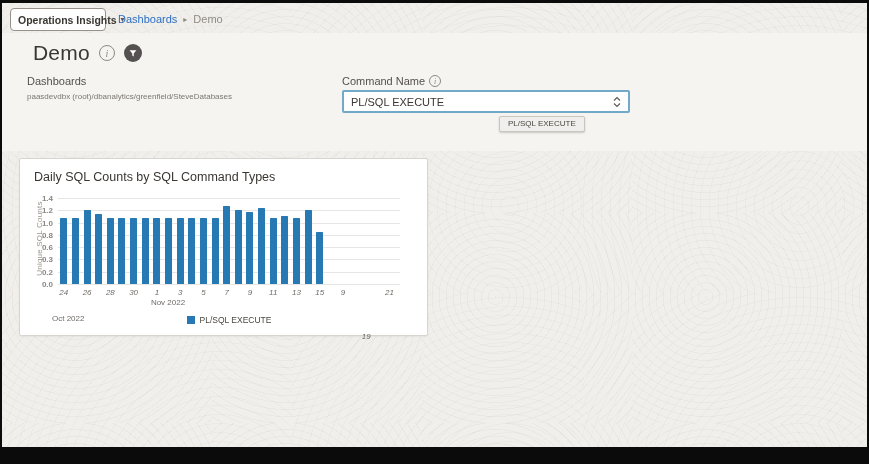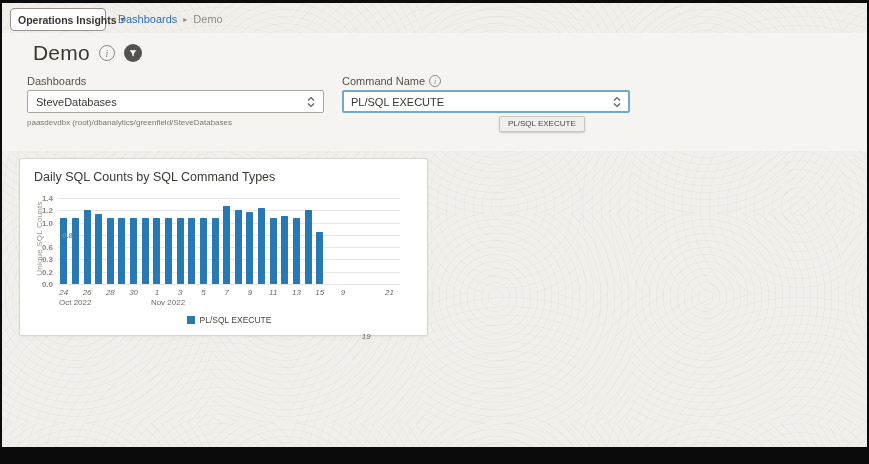--- a/index.html
+++ b/index.html
@@ -117,31 +117,20 @@
       <span class="icon-info">i</span>
       <span class="icon-filter">
         <svg width="10" height="10" viewBox="0 0 16 16">
             <path d="M2.5 3.5h11L9.2 8.6v4.9L6.8 11.8V8.6z" fill="#ffffff"></path>
           </svg>
       </span>
     </div>
 
     <div class="field-group compartment">
       <div class="field-label">Dashboards</div>
-      <div class="select-box">
-        <span class="select-value">SteveDatabases</span>
-        <span class="select-chevrons">
-          <svg width="8" height="6" viewBox="0 0 8 6">
-              <path d="M1 4.5 L4 1.5 L7 4.5" fill="none" stroke="#5f5b55" stroke-width="1.2"></path>
-            </svg>
-          <svg width="8" height="6" viewBox="0 0 8 6">
-              <path d="M1 1.5 L4 4.5 L7 1.5" fill="none" stroke="#5f5b55" stroke-width="1.2"></path>
-            </svg>
-        </span>
-      </div>
       <div class="helper-text">paasdevdbx (root)/dbanalytics/greenfield/SteveDatabases</div>
     </div>
 
     <div class="field-group command">
       <div class="field-label">
         <span>Command Name</span>
         <span class="icon-info small">i</span>
       </div>
       <div class="select-box focused">
         <span class="select-value">PL/SQL EXECUTE</span>
@@ -191,21 +180,21 @@
         <div class="bar" style="left: 211.704px; height: 65.7286px; background: rgb(38, 121, 178);"></div>
         <div class="bar" style="left: 223.337px; height: 68.1857px; background: rgb(38, 121, 178);"></div>
         <div class="bar" style="left: 234.969px; height: 65.7286px; background: rgb(38, 121, 178);"></div>
         <div class="bar" style="left: 246.602px; height: 73.7143px; background: rgb(38, 121, 178);"></div>
         <div class="bar" style="left: 258.235px; height: 51.6px; background: rgb(38, 121, 178);"></div>
       </div>
     <div id="yticks">
         <div class="y-tick" style="top: 35px;">1.4</div>
         <div class="y-tick" style="top: 47.2857px;">1.2</div>
         <div class="y-tick" style="top: 59.5714px;">1.0</div>
-        <div class="y-tick" style="top: 71.8571px; margin-left: 20px;">0.8</div>
+        <div class="y-tick" style="top: 71.8571px;">0.8</div>
         <div class="y-tick" style="top: 84.1429px;">0.6</div>
         <div class="y-tick" style="top: 96.4286px;">0.3</div>
         <div class="y-tick" style="top: 108.714px;">0.2</div>
         <div class="y-tick" style="top: 121px;">0.0</div>
       </div>
     <div id="xticks">
         <div class="x-tick" style="left: 32.8163px;">24</div>
         <div class="x-tick" style="left: 56.0816px;">26</div>
         <div class="x-tick" style="left: 79.3469px;">28</div>
         <div class="x-tick" style="left: 102.612px;">30</div>
@@ -213,21 +202,21 @@
         <div class="x-tick" style="left: 149.143px;">3</div>
         <div class="x-tick" style="left: 172.408px;">5</div>
         <div class="x-tick" style="left: 195.673px;">7</div>
         <div class="x-tick" style="left: 218.939px;">9</div>
         <div class="x-tick" style="left: 242.204px;">11</div>
         <div class="x-tick" style="left: 265.469px;">13</div>
         <div class="x-tick" style="left: 288.735px;">15</div>
         <div class="x-tick" style="left: 312px;">9</div>
         <div class="x-tick" style="left: 335.265px; margin-top: 44px;">19</div>
         <div class="x-tick" style="left: 358.531px;">21</div>
-        <div class="month-label" style="left: 39px;">Oct 2022</div>
+        <div class="month-label" style="left: 32px; margin-top: 16px;">Oct 2022</div>
         <div class="month-label" style="left: 130.878px;">Nov 2022</div>
       </div>
     <div class="legend">
       <span class="legend-item">
         <span class="legend-swatch" id="legend-swatch" style="background: rgb(38, 121, 178);"></span>
         <span class="legend-label">PL/SQL EXECUTE</span>
       </span>
     </div>
   </div>
 

